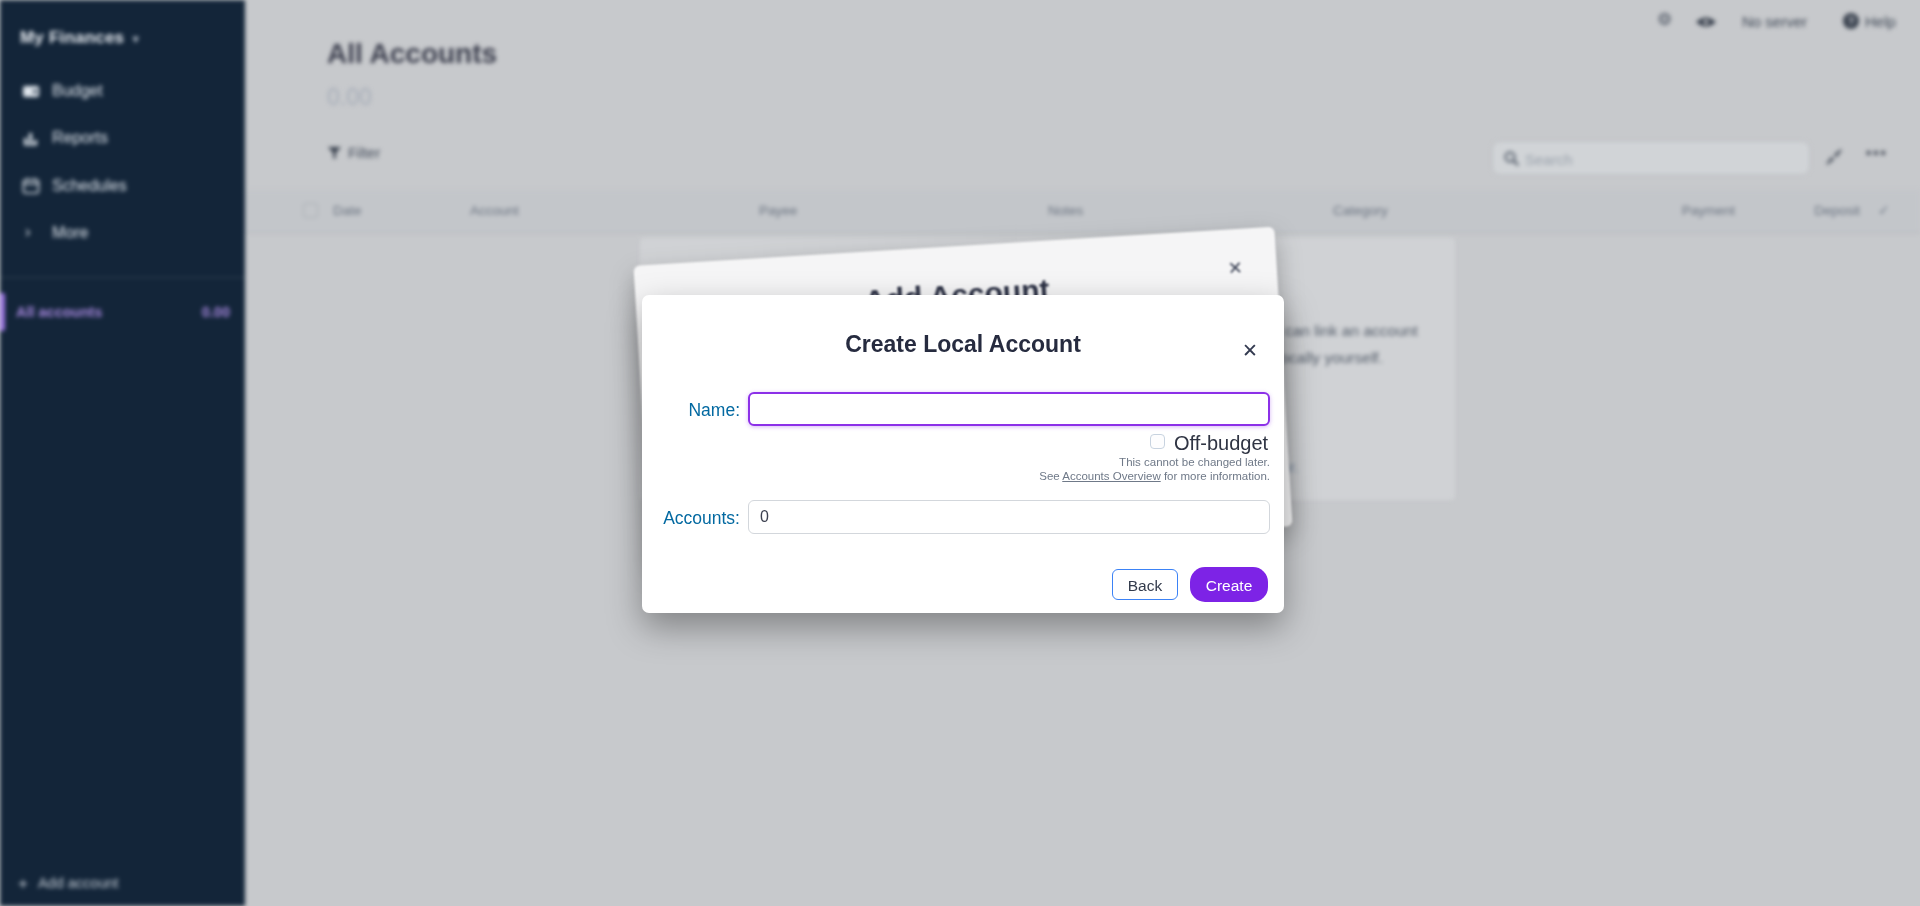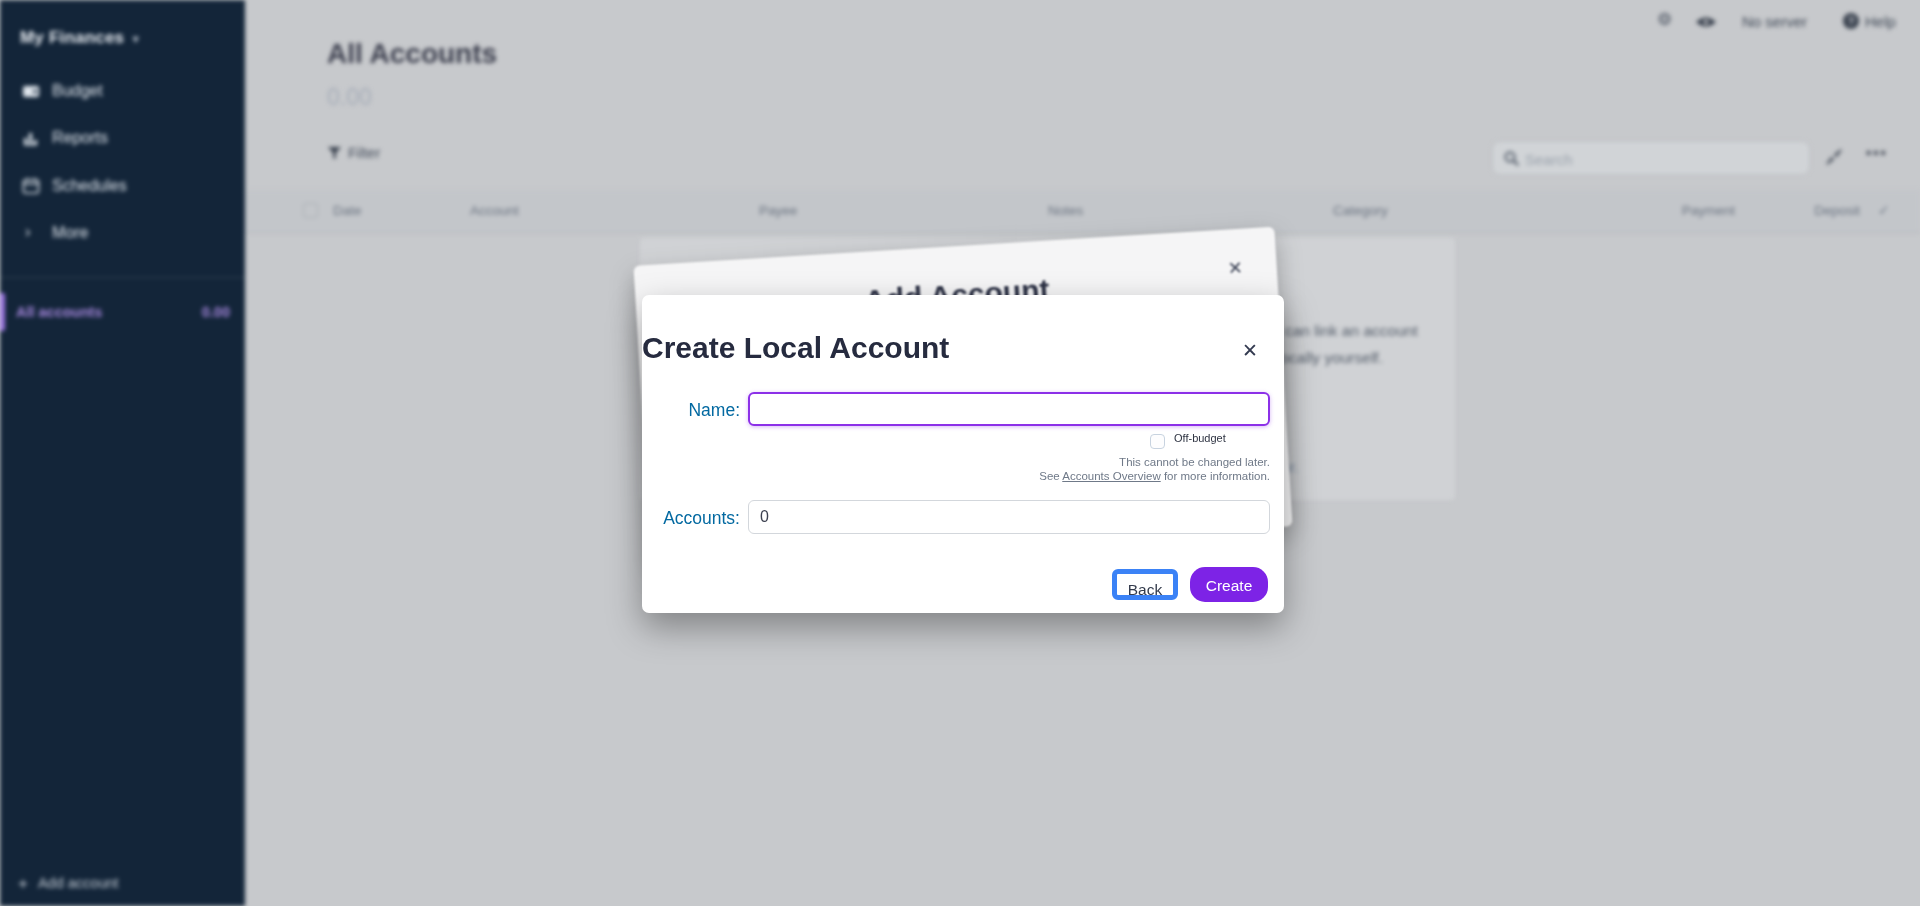--- a/index.html
+++ b/index.html
@@ -65,40 +65,40 @@
   .back-modal{position:absolute;left:642px;top:246px;width:642px;height:300px;background:#f5f5f6;
               border-radius:6px;transform:rotate(-3.5deg);box-shadow:0 10px 26px rgba(0,0,0,.28);
               filter:blur(1.2px);}
   .back-modal .bm-title{position:absolute;left:0;top:32px;width:100%;text-align:center;
                         font-size:30px;font-weight:bold;color:#2b3044;}
   .back-modal .bm-close{position:absolute;right:34px;top:28px;font-size:18px;color:#3a4154;}
 
   
   .modal{position:absolute;left:642px;top:295px;width:642px;height:318px;background:#ffffff;
          border-radius:7px;box-shadow:0 14px 34px rgba(0,0,0,.35);}
-  .m-title{position:absolute;left:0;top:36px;width:100%;
-           font-size:30px;font-weight:bold;color:#262b3f;}
+  .m-title{position:absolute;left:0;top:36px;width:100%;text-align:center;
+           font-size:23px;font-weight:bold;color:#262b3f;}
   .m-close{position:absolute;right:26px;top:44px;font-size:19px;color:#333a50;cursor:pointer;}
   .m-label{position:absolute;left:0;width:98px;text-align:right;font-size:17.5px;color:#0369a1;}
   .m-name-label{top:105px;}
   .m-balance-label{top:213px;}
   .m-input{position:absolute;left:106px;width:522px;box-sizing:border-box;border-radius:6px;
            font-size:16px;color:#3c4150;padding:0 11px;outline:none;font-family:"Liberation Sans",sans-serif;}
   .m-name-input{top:97px;height:34px;border:2px solid #8c30e8;box-shadow:0 1px 4px rgba(140,48,232,.35);}
   .m-balance-input{top:205px;height:34px;border:1px solid #d3d7dc;}
   .m-offb-check{position:absolute;left:508px;top:139px;width:15px;height:15px;margin:0;
                 appearance:none;-webkit-appearance:none;border:1.5px solid #c8d3e0;border-radius:4px;background:#fdfdfe;}
-  .m-offb-label{position:absolute;left:532px;top:137px;font-size:11px;color:#2f3443;}
+  .m-offb-label{position:absolute;left:532px;top:137px;font-size:20px;color:#2f3443;}
   .m-note{position:absolute;right:14px;text-align:right;font-size:11.5px;color:#6f7988;}
   .m-note-1{top:161px;text-align:right;}
   .m-note-2{top:175px;margin-left:29px;}
   .m-note-2 a{color:#6f7988;text-decoration:underline;cursor:pointer;}
   .m-btn{position:absolute;box-sizing:border-box;border-radius:6px;font-size:15.5px;text-align:center;
          font-family:"Liberation Sans",sans-serif;cursor:pointer;}
-  .m-back{right:106px;top:274px;width:66px;height:31px;background:#ffffff;border:5px solid #3b82f6;
+  .m-back{right:106px;top:274px;width:66px;height:31px;background:#ffffff;border:1px solid #3b82f6;
           color:#333b4c;line-height:29px;}
   .m-create{right:16px;top:272px;width:78px;height:35px;background:#7d23e6;border:none;color:#ffffff;
             line-height:35px;border-radius:15px;}
 </style>
 </head>
 <body>
 
 <div id="app">
 
   <div class="backdrop">

